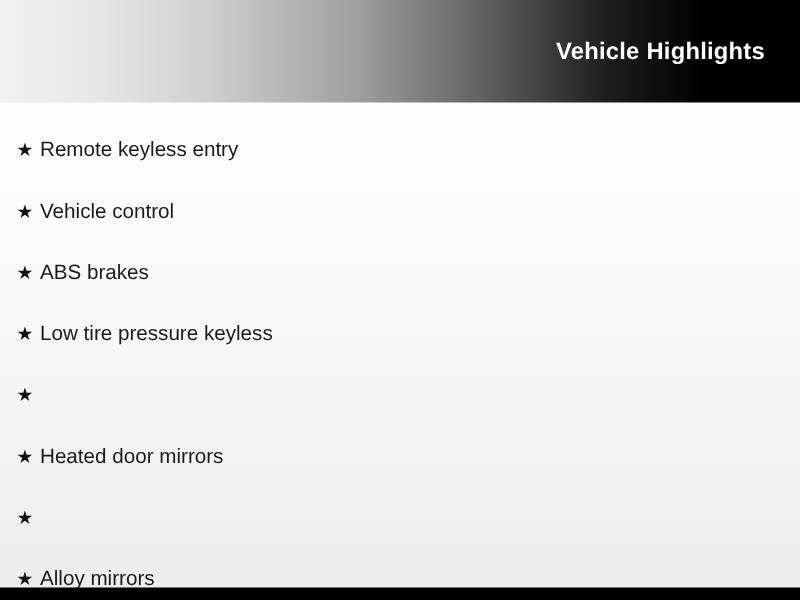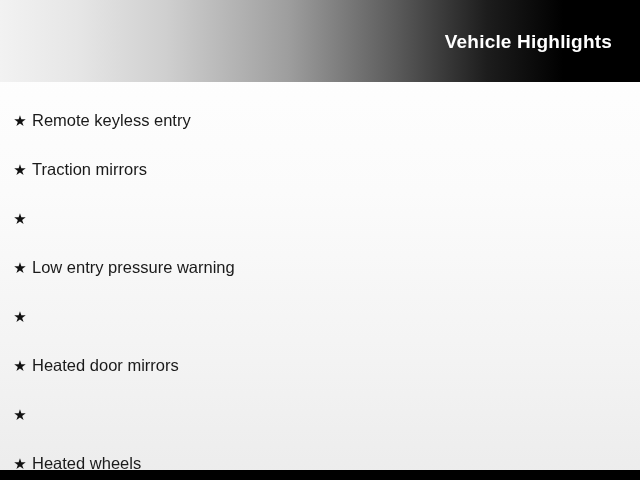--- a/index.html
+++ b/index.html
@@ -80,47 +80,48 @@
 
   <div class="content">
 
     <div class="highlight-row">
       <span class="bullet-icon">★</span>
       <span class="highlight-label">Remote keyless entry</span>
     </div>
 
     <div class="highlight-row">
       <span class="bullet-icon">★</span>
-      <span class="highlight-label">Traction mirrors</span>
+      <span class="highlight-label">Vehicle control</span>
     </div>
 
     <div class="highlight-row">
       <span class="bullet-icon">★</span>
+      <span class="highlight-label">ABS brakes</span>
     </div>
 
     <div class="highlight-row">
       <span class="bullet-icon">★</span>
-      <span class="highlight-label">Low entry pressure warning</span>
+      <span class="highlight-label">Low tire pressure keyless</span>
     </div>
 
     <div class="highlight-row">
       <span class="bullet-icon">★</span>
     </div>
 
     <div class="highlight-row">
       <span class="bullet-icon">★</span>
       <span class="highlight-label">Heated door mirrors</span>
     </div>
 
     <div class="highlight-row">
       <span class="bullet-icon">★</span>
     </div>
 
     <div class="highlight-row">
       <span class="bullet-icon">★</span>
-      <span class="highlight-label">Heated wheels</span>
+      <span class="highlight-label">Alloy mirrors</span>
     </div>
 
   </div>
 
   <div class="footer-bar"></div>
 
 </div>
 
 </body></html>

